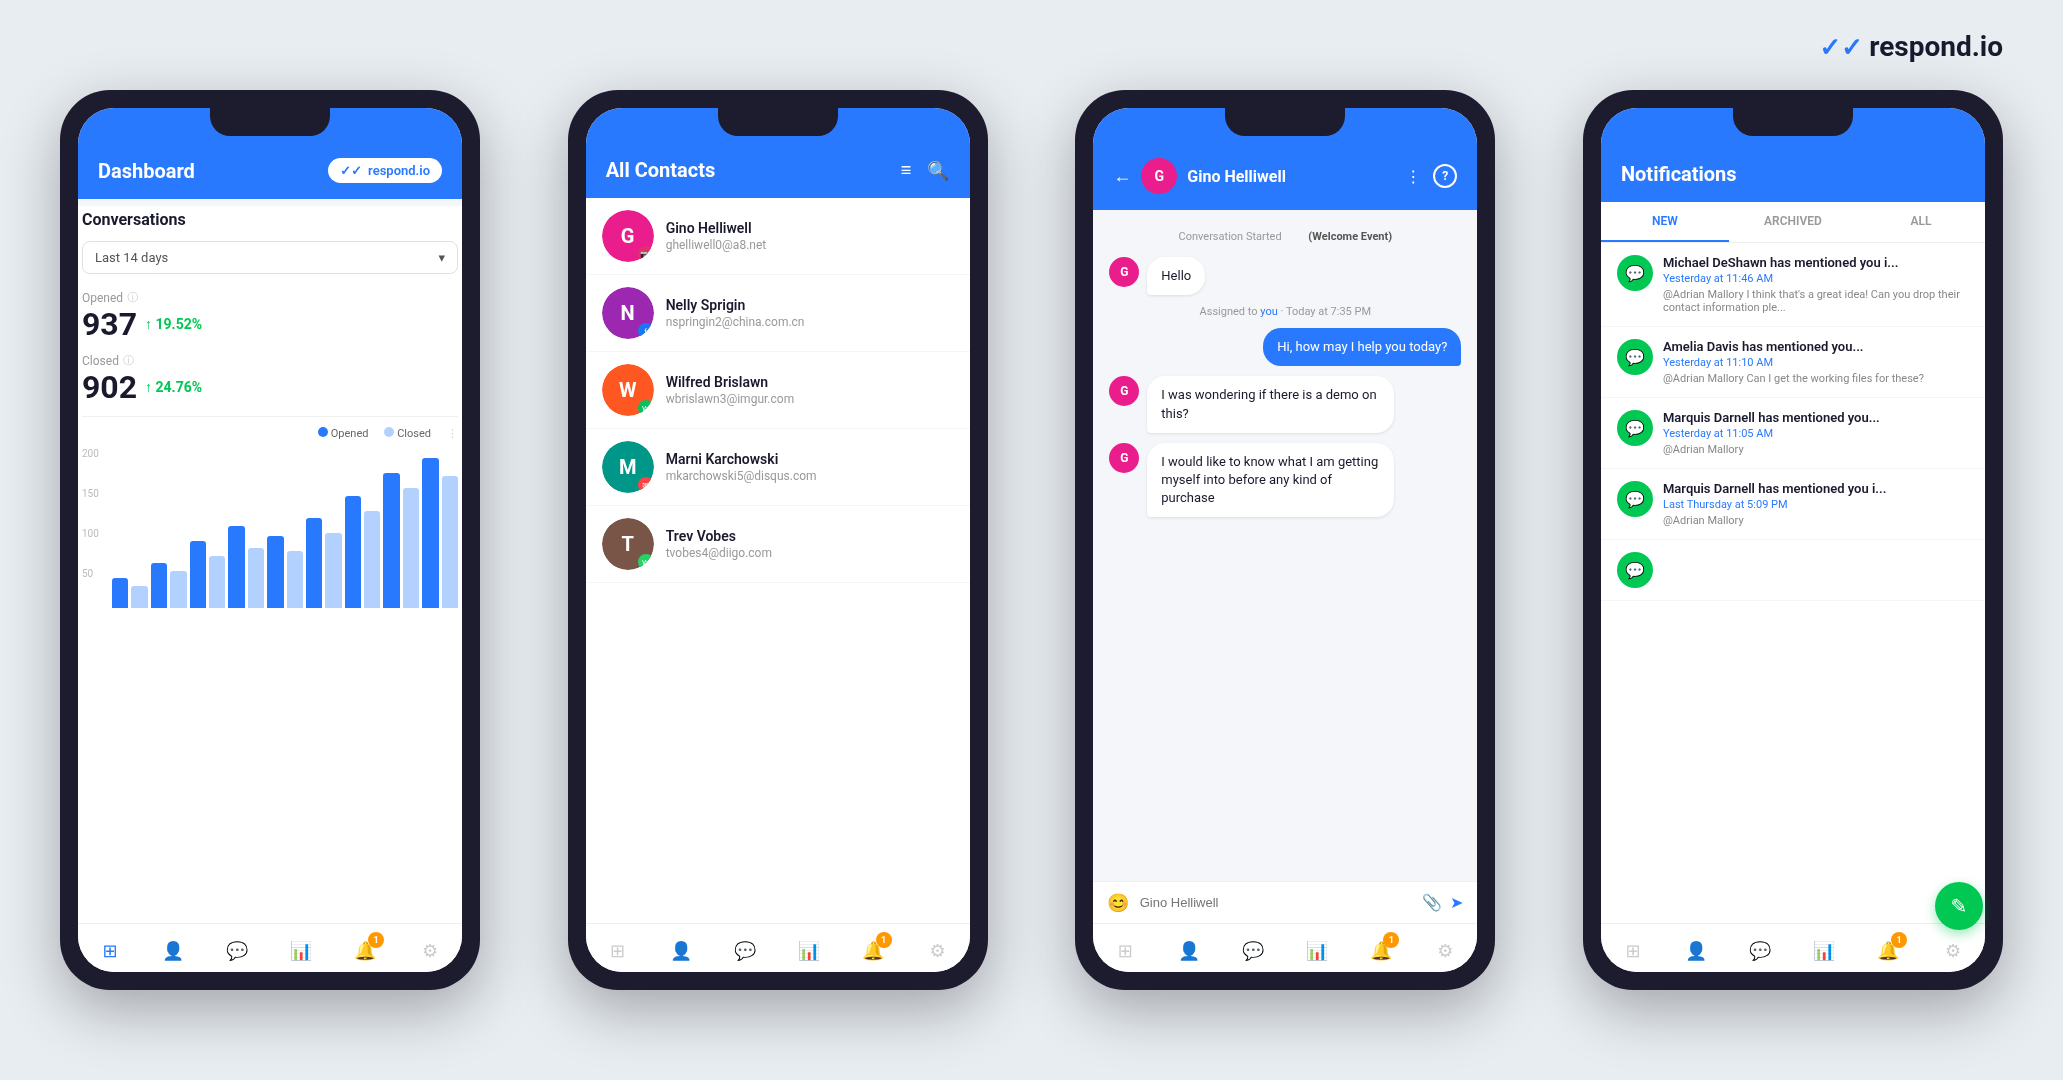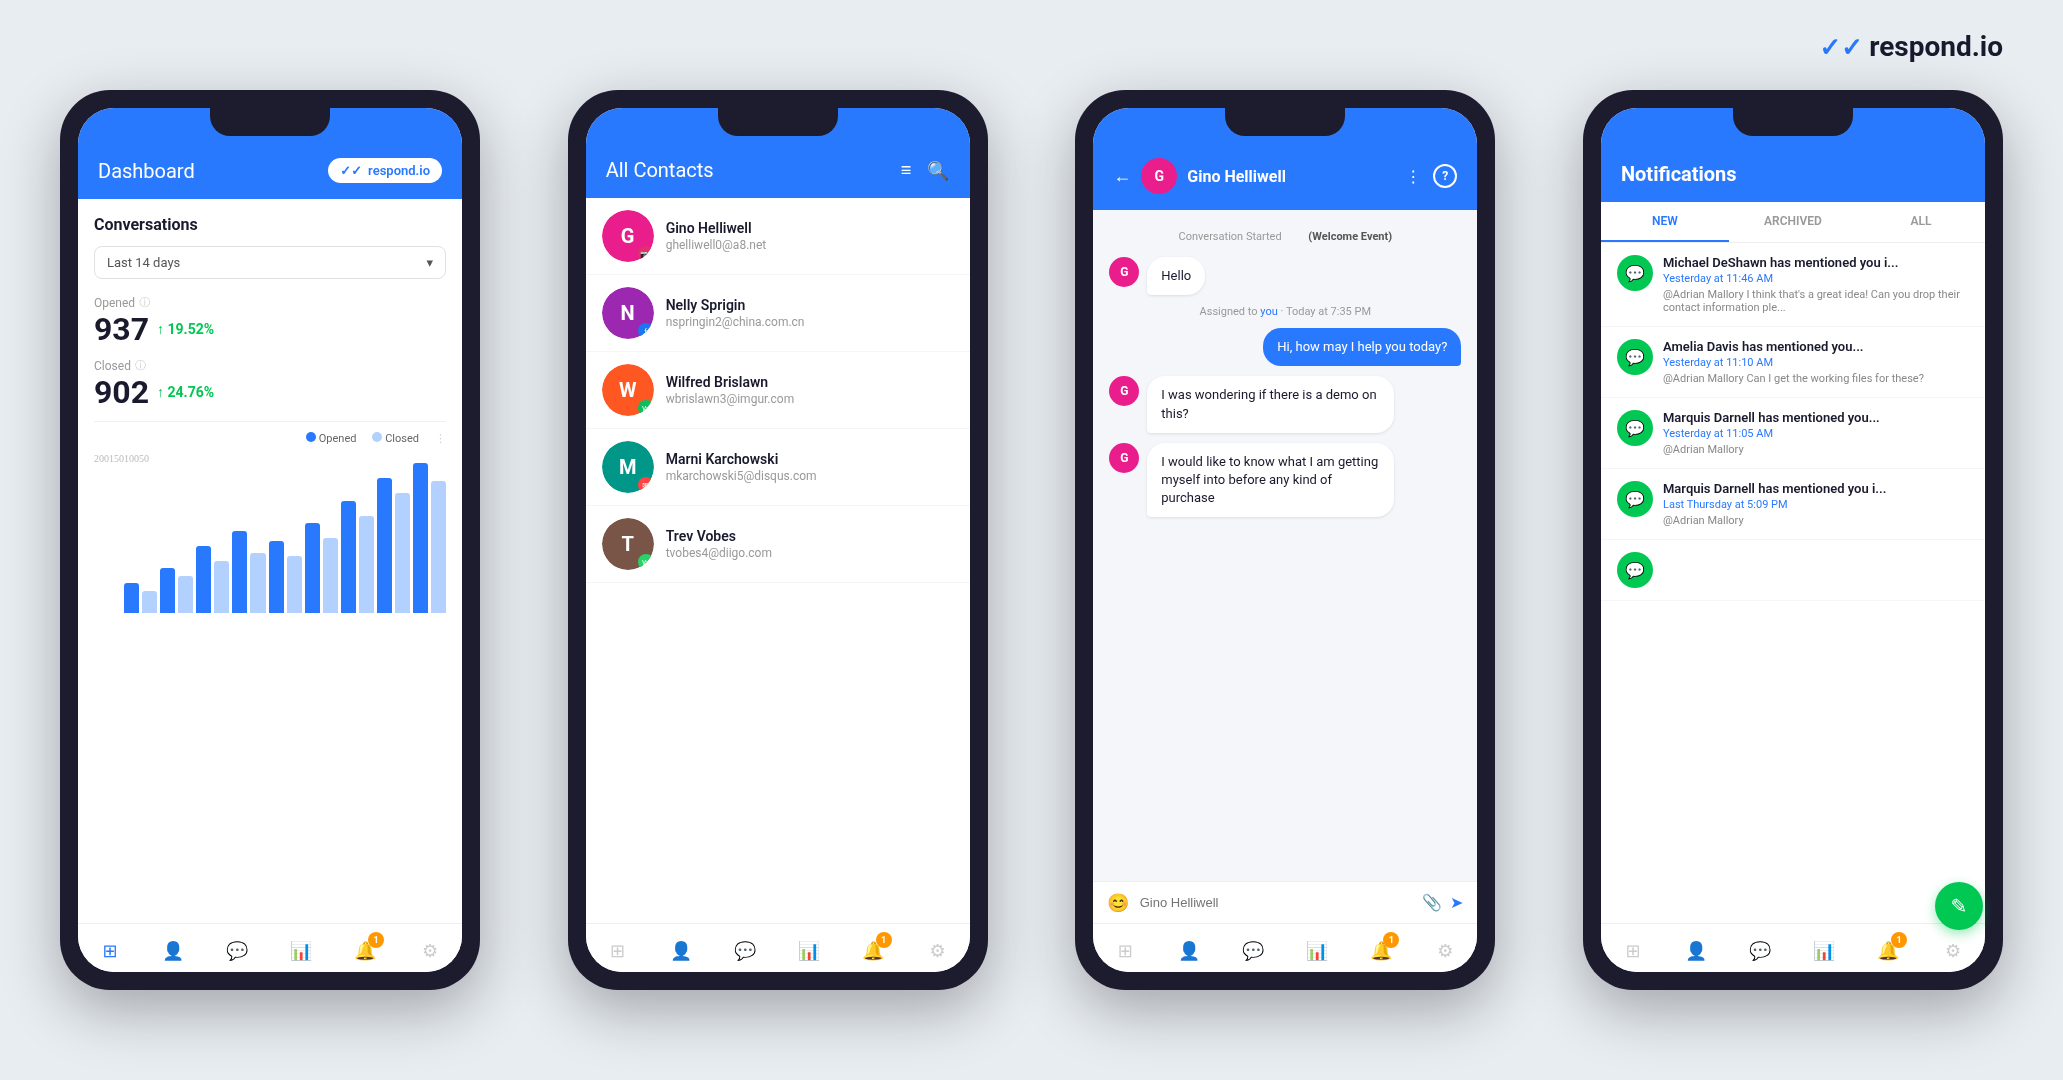--- a/index.html
+++ b/index.html
@@ -63,34 +63,35 @@
 
     
     .phone-header {
       background: #2979ff;
       padding: 50px 20px 16px;
       color: white;
       flex-shrink: 0;
     }
     .phone-header h2 {
       font-size: 20px;
-      font-weight: 400;
+      font-weight: 700;
     }
     .phone-header-row {
       display: flex;
       align-items: center;
       justify-content: space-between;
     }
 
     
     .dashboard-body {
       flex: 1;
-      padding: 16px;
-      overflow: hidden;
-      background: white;
+      padding: 4px;
+      overflow: hidden;
+      background: white;
+      margin-top: 7px;
     }
     .conversations-title {
       font-size: 16px;
       font-weight: 700;
       color: #1a1a2e;
       margin-bottom: 12px;
     }
     .date-select {
       border: 1px solid #e0e0e0;
       border-radius: 8px;
@@ -146,25 +147,24 @@
       gap: 3px;
       height: 160px;
       position: relative;
     }
     .chart-y-labels {
       position: absolute;
       left: 0;
       top: 0;
       bottom: 0;
       display: flex;
-      flex-direction: row;
+      flex-direction: column;
       justify-content: space-between;
       font-size: 10px;
       color: #bbb;
-      font-family: Liberation Serif, serif;
     }
     .bars-container {
       display: flex;
       align-items: flex-end;
       gap: 3px;
       height: 150px;
       margin-left: 30px;
       flex: 1;
     }
     .bar {

